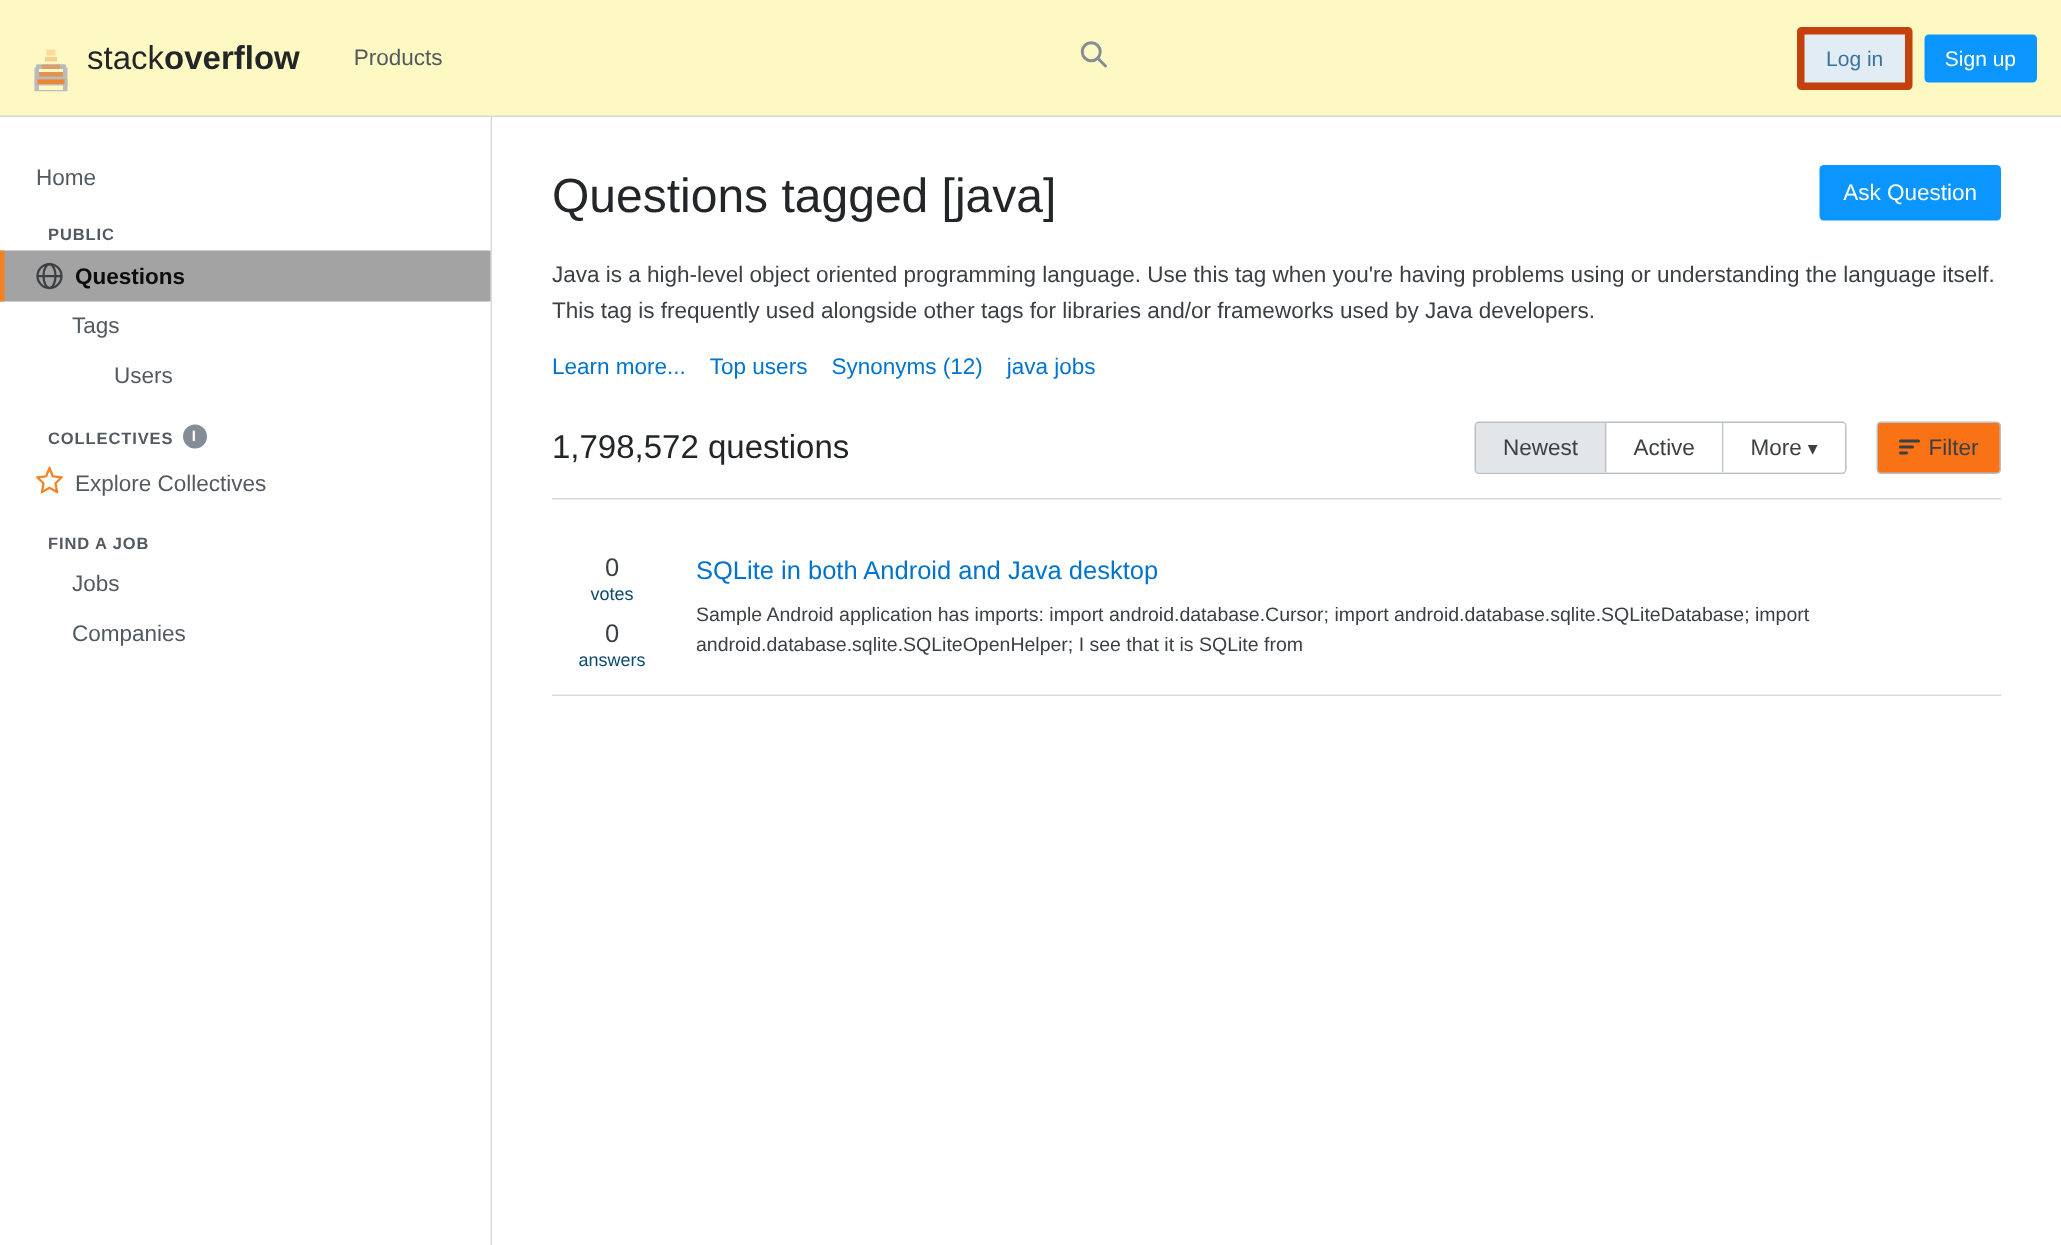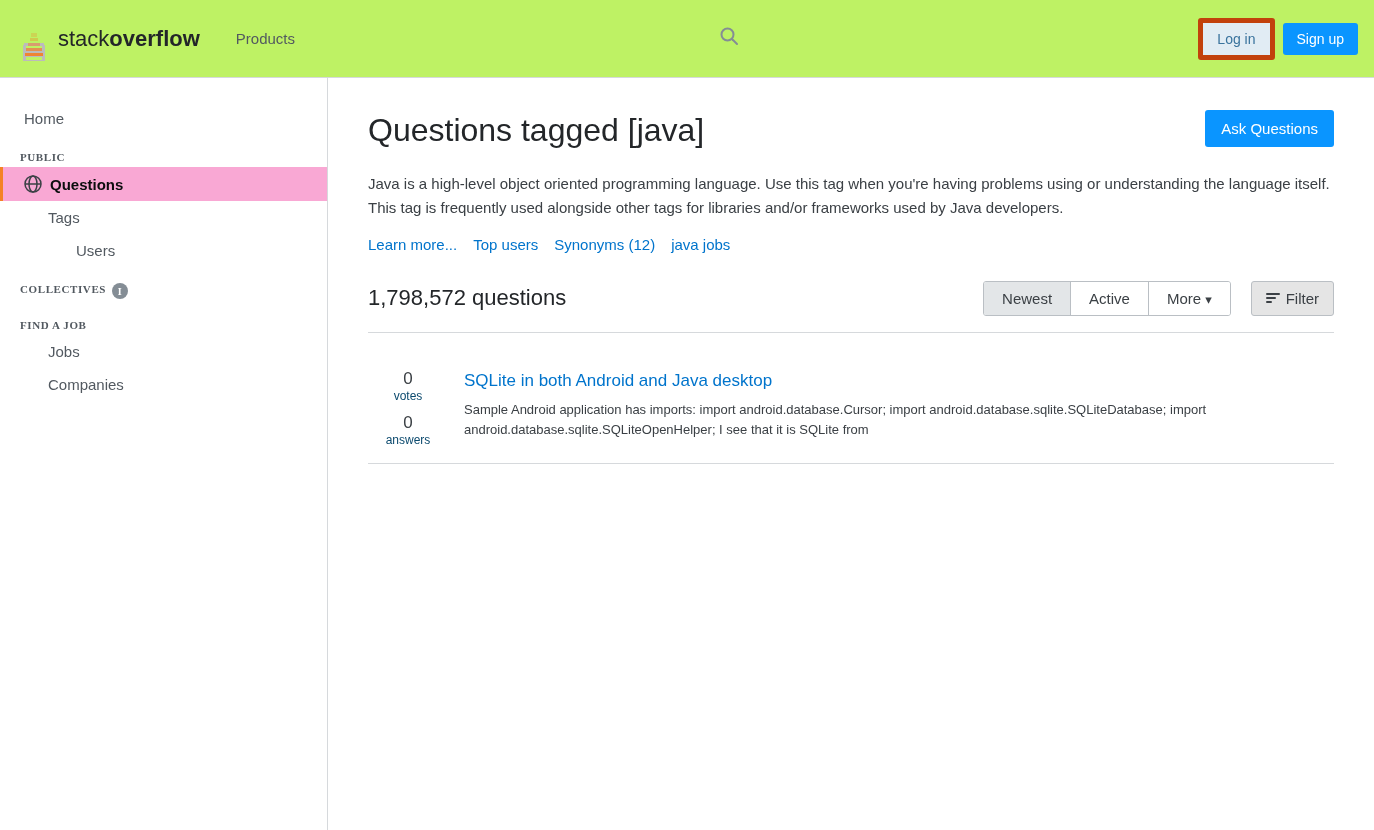--- a/index.html
+++ b/index.html
@@ -5,21 +5,21 @@
     * { box-sizing: border-box; margin: 0; padding: 0; }
     body { font-family: -apple-system, BlinkMacSystemFont, 'Segoe UI', Arial, sans-serif; background: #fff; color: #3b4045; font-size: 15px; }
 
     
     .header {
       display: flex;
       align-items: center;
       height: 78px;
       border-bottom: 1px solid #d6d9dc;
       padding: 0 16px;
-      background: #bef264;
+      background: #fef9c3;
       position: fixed;
       top: 0; left: 0; right: 0;
       z-index: 100;
       gap: 16px;
     }
     .logo-area {
       display: flex;
       align-items: center;
       gap: 6px;
       text-decoration: none;
@@ -106,37 +106,36 @@
     .sidebar-item {
       display: flex;
       align-items: center;
       padding: 8px 16px 8px 24px;
       color: #525960;
       font-size: 15px;
       cursor: pointer;
       gap: 8px;
     }
     .sidebar-item.active {
-      background: #f9a8d4;
+      background: #a3a3a3;
       color: #0c0d0e;
       font-weight: 700;
       border-left: 3px solid #f48225;
       padding-left: 21px;
     }
     .sidebar-section-label {
-      padding: 16px 16px 4px 20px;
+      padding: 16px 16px 4px 32px;
       font-size: 11px;
       font-weight: 700;
       color: #525960;
       text-transform: uppercase;
       letter-spacing: 0.6px;
       display: flex;
-      align-items: flex-start;
+      align-items: flex-end;
       gap: 6px;
-      font-family: Liberation Serif, serif;
     }
     .info-icon {
       width: 16px;
       height: 16px;
       border-radius: 50%;
       background: #848d95;
       color: #fff;
       font-size: 10px;
       display: inline-flex;
       align-items: center;
@@ -239,21 +238,21 @@
     .sort-tab.more {
       display: flex;
       align-items: center;
       gap: 4px;
     }
     .filter-btn {
       display: flex;
       align-items: center;
       gap: 6px;
       padding: 8px 14px;
-      background: #e5e5e5;
+      background: #f97316;
       border: 1px solid #babfc4;
       border-radius: 3px;
       color: #3b4045;
       font-size: 15px;
       cursor: pointer;
     }
 
     
     .divider {
       border: none;
@@ -401,39 +400,48 @@
 
     <div class="sidebar-item" style="padding-left:76px;">
       <span>Users</span>
     </div>
 
     <div class="sidebar-section-label">
       <span>COLLECTIVES</span>
       <span class="info-icon">i</span>
     </div>
 
+    <div class="sidebar-item">
+
+      <span>
+        <svg width="18" height="18" viewBox="0 0 18 18" fill="none">
+          <polygon points="9,1 11.2,6.5 17,7.3 13,11.2 14,17 9,14.2 4,17 5,11.2 1,7.3 6.8,6.5" stroke="#F48225" stroke-width="1.5" fill="none"></polygon>
+        </svg>
+      </span>
+      <span>Explore Collectives</span>
+    </div>
 
     <div class="sidebar-section-label">
       <span>FIND A JOB</span>
     </div>
 
     <div class="sidebar-item" style="padding-left:48px;">
       <span>Jobs</span>
     </div>
 
     <div class="sidebar-item" style="padding-left:48px;">
       <span>Companies</span>
     </div>
   </nav>
 
   <main class="main">
 
     <div class="page-header">
       <h1 class="page-title">Questions tagged [java]</h1>
-      <button class="btn-ask">Ask Questions</button>
+      <button class="btn-ask">Ask Question</button>
     </div>
 
     <p class="tag-description">Java is a high-level object oriented programming language. Use this tag when you're having problems using or understanding the language itself. This tag is frequently used alongside other tags for libraries and/or frameworks used by Java developers.</p>
 
     <div class="tag-links">
       <a class="tag-link" href="#">Learn more...</a>
       <a class="tag-link" href="#">Top users</a>
       <a class="tag-link" href="#">Synonyms (12)</a>
       <a class="tag-link" href="#">java jobs</a>
     </div>

